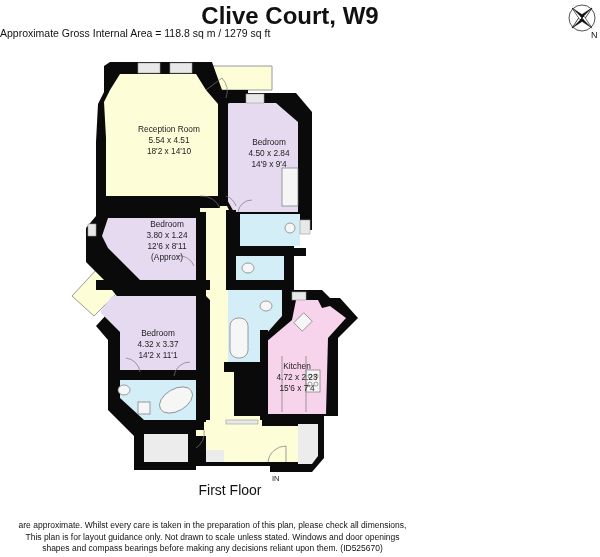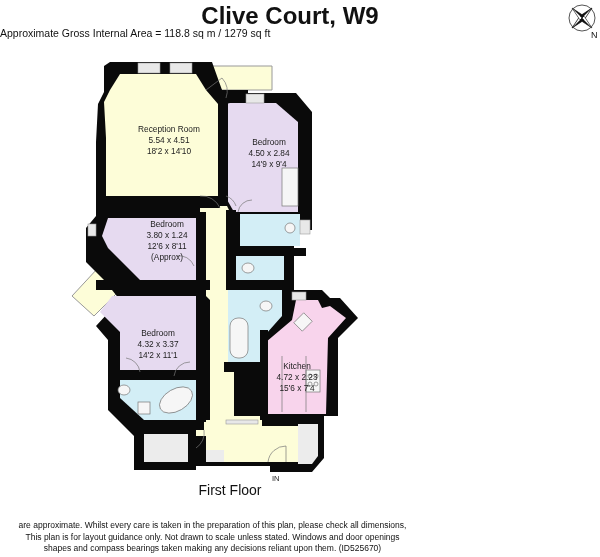--- a/index.html
+++ b/index.html
@@ -152,14 +152,14 @@
   <span>4.72 x 2.23</span>
   <span>15'6 x 7'4</span>
 </div>
 
 <div class="in-label" style="left:272px;top:474px;">IN</div>
 
 <div class="floor-label">First Floor</div>
 <div class="disclaimer">
   <div>are approximate. Whilst every care is taken in the preparation of this plan, please check all dimensions,</div>
   <div>This plan is for layout guidance only. Not drawn to scale unless stated. Windows and door openings</div>
-  <div>shapes and compass bearings taken making any decisions reliant upon them. (ID525670)</div>
+  <div>shapes and compass bearings before making any decisions reliant upon them. (ID525670)</div>
 </div>
 
 </body></html>

